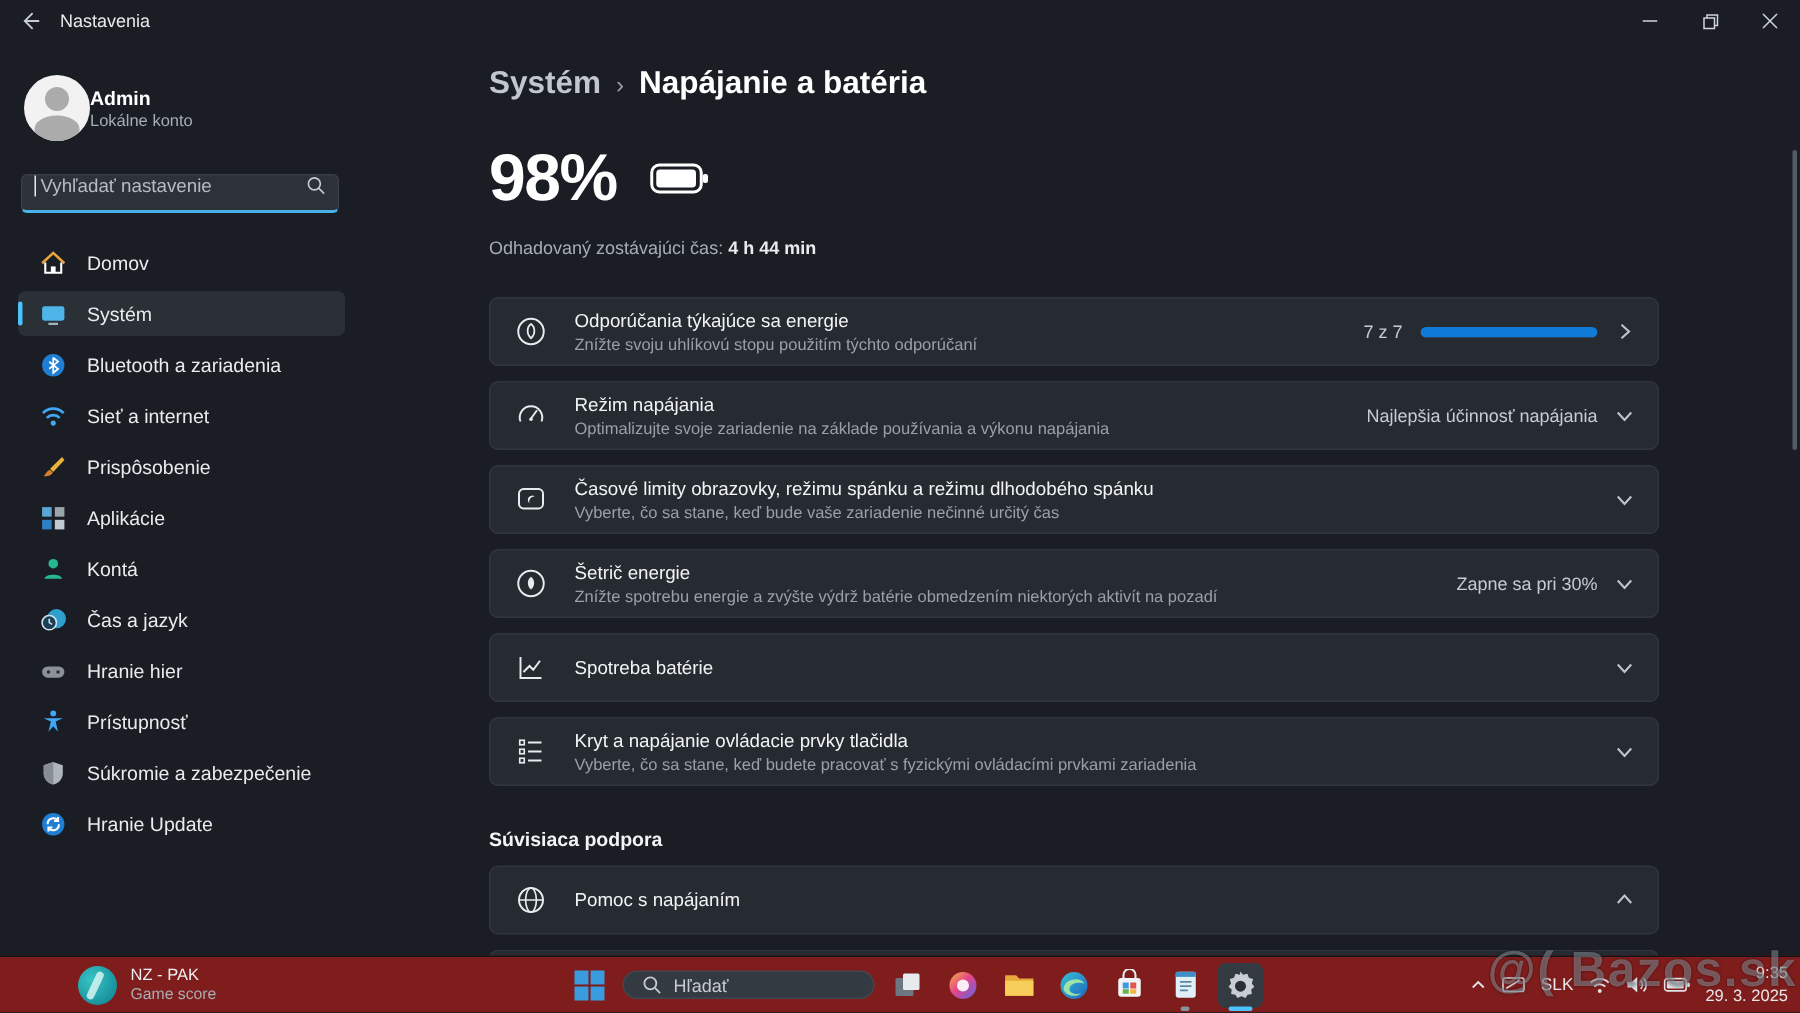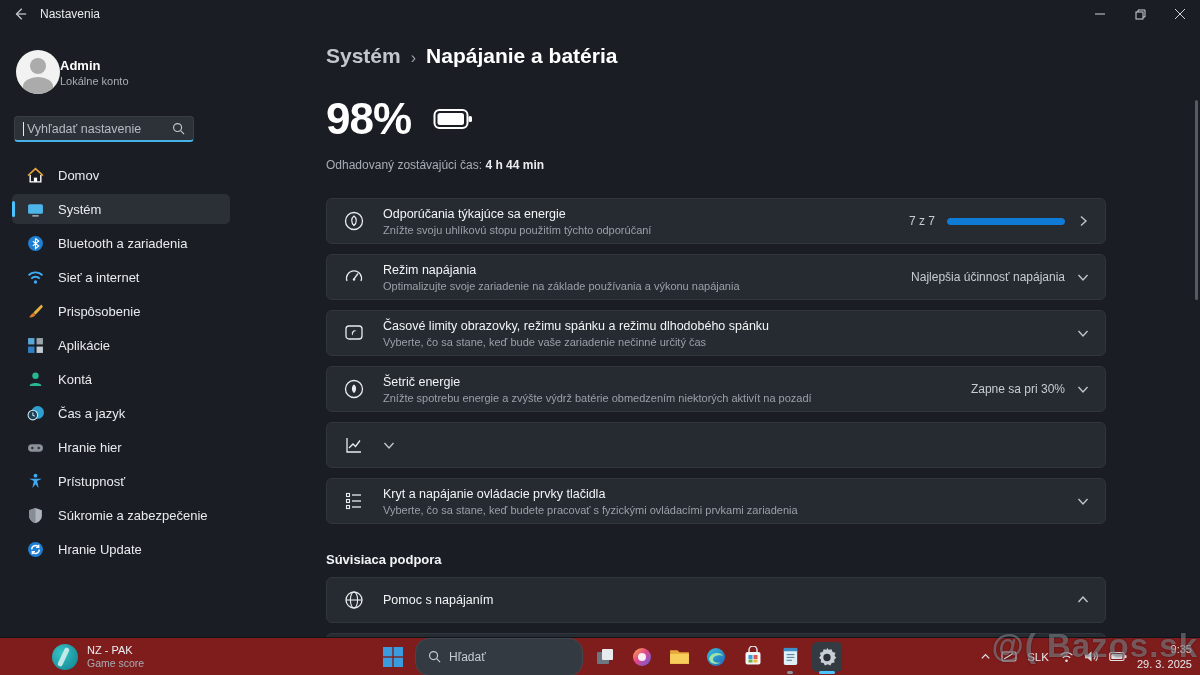--- a/index.html
+++ b/index.html
@@ -15,21 +15,21 @@
   .win-controls { position:absolute; right:0; top:0; display:flex; height:28px; }
   .win-ctl { width:40px; height:28px; display:flex; align-items:center; justify-content:center; color:#cfd4da; font-size:12px; }
   
   .sidebar { position:absolute; top:28px; left:0; width:300px; bottom:38px; padding:14px 0 0 12px; }
   .user-row { display:flex; align-items:center; gap:0; margin:8px 0 22px 4px; }
   .avatar { width:44px; height:44px; border-radius:50%; background:#f2f2f2; position:relative; overflow:hidden; }
   .avatar .head { position:absolute; top:8px; left:14px; width:16px; height:16px; border-radius:50%; background:#ababab; }
   .avatar .body { position:absolute; top:27px; left:7px; width:30px; height:18px; border-radius:50% 50% 0 0; background:#ababab; }
   .user-name { font-size:13px; font-weight:bold; color:#ffffff; }
   .user-type { font-size:11px; color:#a7adb4; margin-top:2px; }
-  .search-box { position:relative; width:180px; height:26px; background:#2d3239; border:1px solid #3a3f46; border-bottom:2px solid #47b1e8; border-radius:4px; display:flex; align-items:center; padding:0 8px; margin:0 0 18px 2px; }
+  .search-box { position:relative; width:212px; height:26px; background:#2d3239; border:1px solid #3a3f46; border-bottom:2px solid #47b1e8; border-radius:4px; display:flex; align-items:flex-start; padding:0 8px; margin:0 0 18px 2px; }
   .search-caret { width:1px; height:14px; background:#e8eaec; margin-right:3px; }
   .search-ph { flex:1; font-size:12.5px; color:#b6bcc3; white-space:nowrap; overflow:hidden; }
   .search-glyph { color:#c5cad0; font-size:13px; }
   .nav { display:flex; flex-direction:column; gap:4px; }
   .nav-item { position:relative; display:flex; align-items:center; gap:14px; height:30px; width:218px; padding-left:14px; border-radius:5px; font-size:13px; color:#e9ebee; cursor:pointer;text-align:center; }
   .nav-item.selected { background:#2b3036; }
   .nav-item.selected::before { content:""; position:absolute; left:0; top:7px; width:3px; height:16px; border-radius:2px; background:#4cc2ff; }
   .nav-ic { width:18px; height:18px; display:flex; align-items:center; justify-content:center; flex:0 0 18px; }
   
   .main { position:absolute; top:28px; left:300px; right:0; bottom:38px; padding:16px 26px 0 26px; }
@@ -61,21 +61,21 @@
   .widget { display:flex; align-items:center; gap:9px; padding:0 14px 0 52px; cursor:pointer; }
   .widget-ic { width:26px; height:26px; border-radius:50%; background:radial-gradient(circle at 35% 35%, #37c4c4, #0d7e8f); position:relative; overflow:hidden; }
   .widget-ic::after { content:""; position:absolute; left:9px; top:3px; width:5px; height:20px; background:#d7f4f2; transform:rotate(25deg); border-radius:3px; opacity:.85; }
   .widget-l1 { font-size:11px; color:#eceef1; }
   .widget-l2 { font-size:10.5px; color:#a7adb4; margin-top:1px; }
   .tb-center { position:absolute; left:378px; display:flex; align-items:center; gap:7px; height:38px; }
   .tb-btn { width:30px; height:30px; border-radius:5px; display:flex; align-items:center; justify-content:center; position:relative; cursor:pointer; }
   .tb-btn.active { background:#343a42; }
   .tb-btn.active::after { content:""; position:absolute; bottom:-2px; left:7px; width:16px; height:3px; border-radius:2px; background:#4cc2ff; }
   .tb-btn.running::after { content:""; position:absolute; bottom:-2px; left:12px; width:6px; height:3px; border-radius:2px; background:#8b9199; }
-  .tb-search { width:168px; height:38px; border-radius:14px; background:#343a42; border:1px solid #42474f; display:flex; align-items:center; gap:8px; padding:0 12px; cursor:pointer; }
+  .tb-search { width:168px; height:19px; border-radius:14px; background:#343a42; border:1px solid #42474f; display:flex; align-items:center; gap:8px; padding:0 12px; cursor:pointer; }
   .tb-search span { font-size:12px; color:#c7ccd2; }
   .tray { position:absolute; right:8px; display:flex; align-items:center; gap:10px; height:38px; }
   .tray-ic { display:flex; align-items:center; justify-content:center; color:#dfe3e7; cursor:pointer; }
   .tray-lang { font-size:11.5px; color:#e5e8eb; cursor:pointer; }
   .tray-clock { text-align:right; font-size:11px; color:#e5e8eb; line-height:1.35; cursor:pointer; }
   
   .watermark { position:absolute; right:2px; bottom:10px; font-size:33px; font-weight:bold; color:rgba(195,205,215,0.38); text-shadow:0 0 2px rgba(0,0,0,0.5); letter-spacing:1px; pointer-events:none; white-space:nowrap; }
   svg { display:block; }
 </style>
 </head>
@@ -364,20 +364,23 @@
       </div>
     </div>
 
     <div class="card">
       <span class="card-ic">
           <svg width="20" height="20" viewBox="0 0 20 20">
             <path d="M3 3 V17 H17" fill="none" stroke="#e9ebee" stroke-width="1.3"></path>
             <path d="M5 13 L9 9 L11.5 11.5 L16 5.5" fill="none" stroke="#e9ebee" stroke-width="1.3"></path>
           </svg>
         </span>
+      <div class="card-txt">
+        <div class="card-title">Spotreba batérie</div>
+      </div>
       <div class="card-right">
         <span class="chev">
             <svg width="12" height="12" viewBox="0 0 12 12">
               <path d="M1.5 4 L6 9 L10.5 4" fill="none" stroke="#c0c5cb" stroke-width="1.4"></path>
             </svg>
           </span>
       </div>
     </div>
 
     <div class="card">

